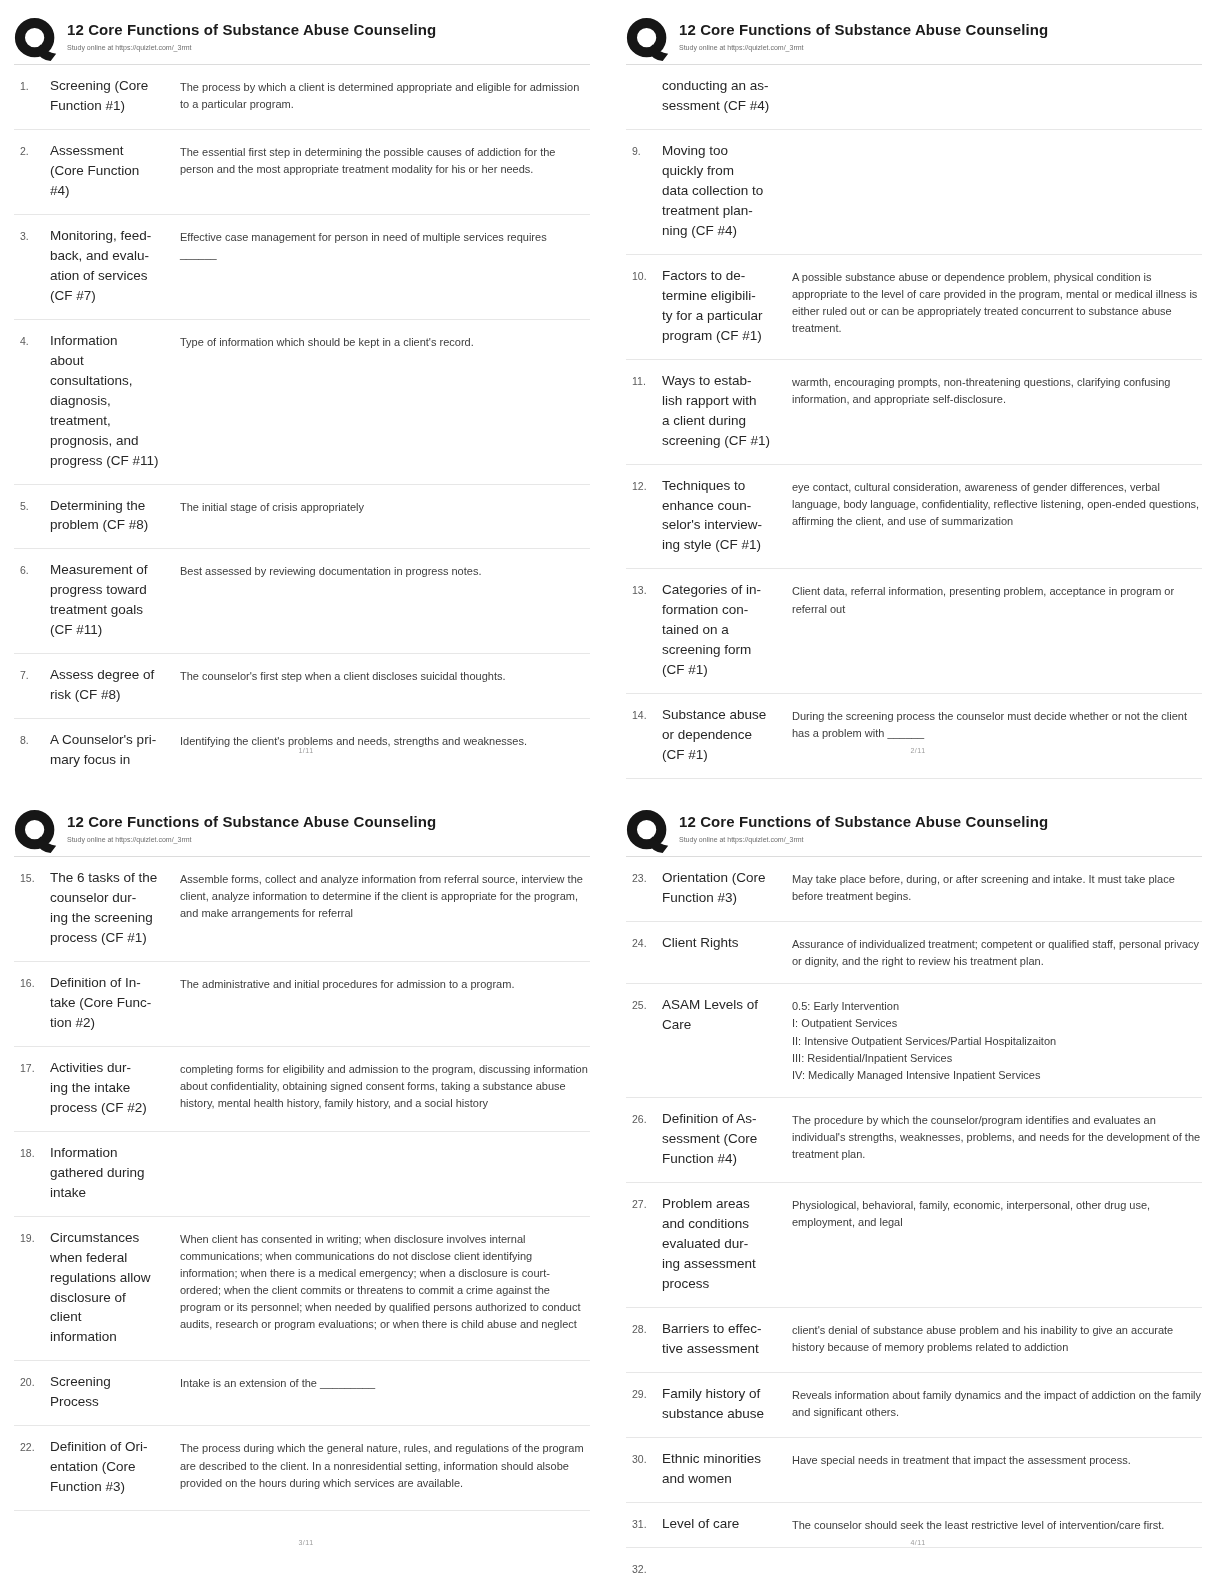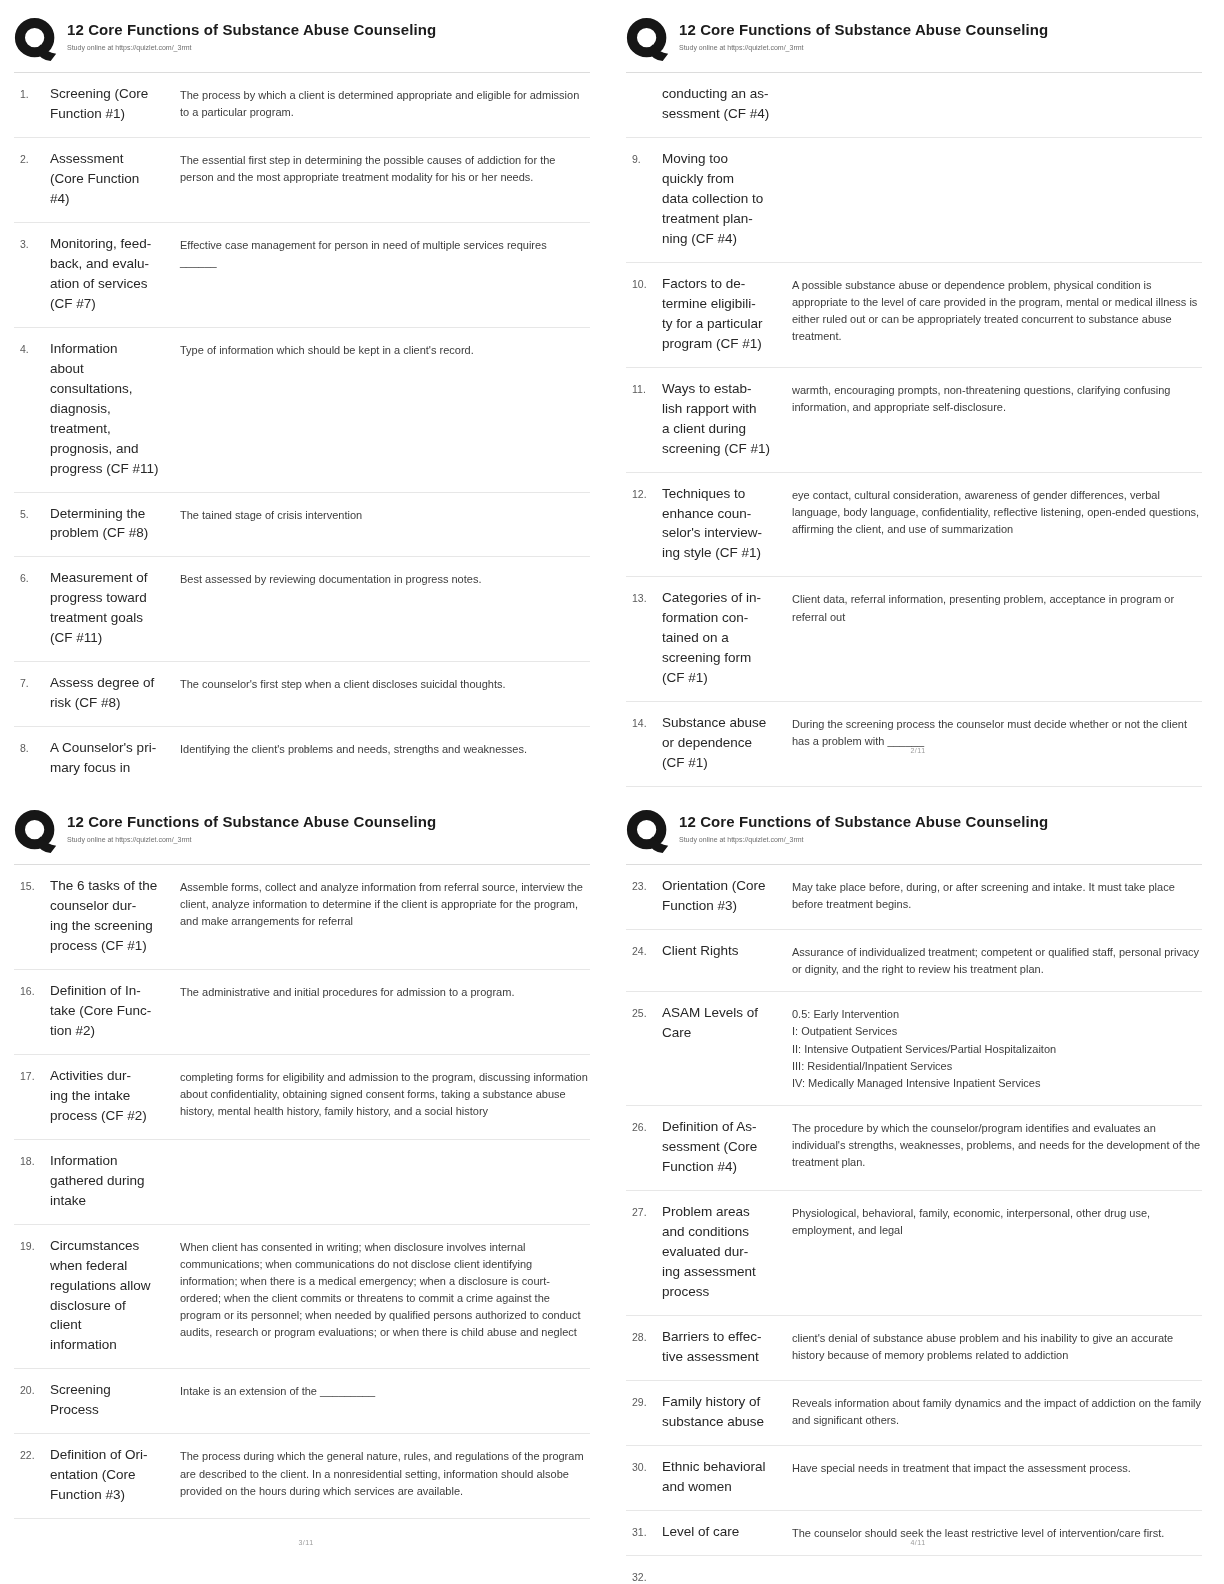--- a/index.html
+++ b/index.html
@@ -16,21 +16,21 @@
     position: relative;
     width: 612px; height: 792px;
     padding: 16px 22px 0 14px;
     overflow: hidden;
     background: #fff;
   }
   .page-header {
     display: flex;
     align-items: flex-start;
     gap: 9px;
-    padding-bottom: 11px;
+    padding-bottom: 3px;
     border-bottom: 1px solid #dcdcdc;
     min-height: 46px;
   }
   .logo { width: 44px; height: 44px; flex: 0 0 44px; margin-top: 1px; }
   .head-text { padding-top: 5px; }
   .page-title {
     font-size: 15px;
     font-weight: bold;
     color: #1c1c1c;
     letter-spacing: 0.1px;
@@ -124,21 +124,21 @@
 diagnosis,
 treatment,
 prognosis, and
 progress (CF #11)</div>
         <div class="def">Type of information which should be kept in a client's record.</div>
       </div>
       <div class="item">
         <div class="num">5.</div>
         <div class="term">Determining the
 problem (CF #8)</div>
-        <div class="def">The tained stage of crisis intervention</div>
+        <div class="def">The initial stage of crisis appropriately</div>
       </div>
       <div class="item">
         <div class="num">6.</div>
         <div class="term">Measurement of
 progress toward
 treatment goals
 (CF #11)</div>
         <div class="def">Best assessed by reviewing documentation in progress notes.</div>
       </div>
       <div class="item">
@@ -351,21 +351,21 @@
         <div class="def">client's denial of substance abuse problem and his inability to give an accurate history because of memory problems related to addiction</div>
       </div>
       <div class="item">
         <div class="num">29.</div>
         <div class="term">Family history of
 substance abuse</div>
         <div class="def">Reveals information about family dynamics and the impact of addiction on the family and significant others.</div>
       </div>
       <div class="item">
         <div class="num">30.</div>
-        <div class="term">Ethnic behavioral
+        <div class="term">Ethnic minorities
 and women</div>
         <div class="def">Have special needs in treatment that impact the assessment process.</div>
       </div>
       <div class="item">
         <div class="num">31.</div>
         <div class="term">Level of care</div>
         <div class="def">The counselor should seek the least restrictive level of intervention/care first.</div>
       </div>
       <div class="item no-border">
         <div class="num">32.</div>

